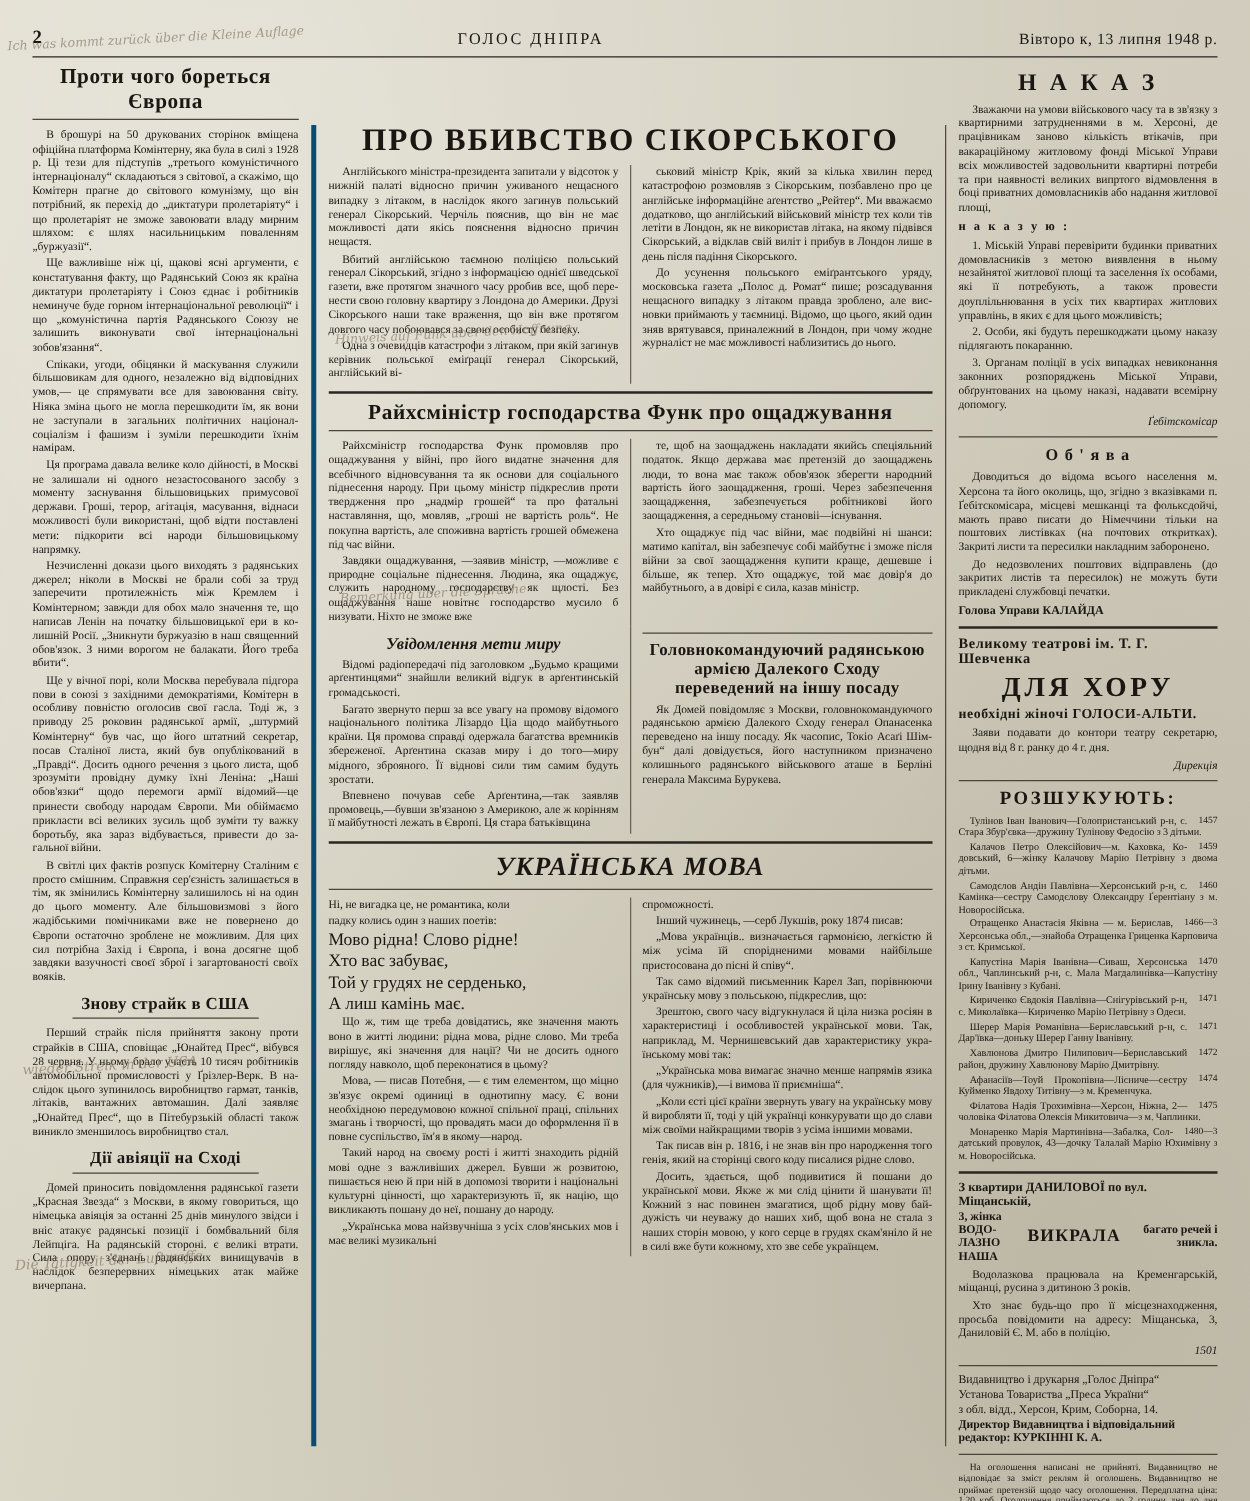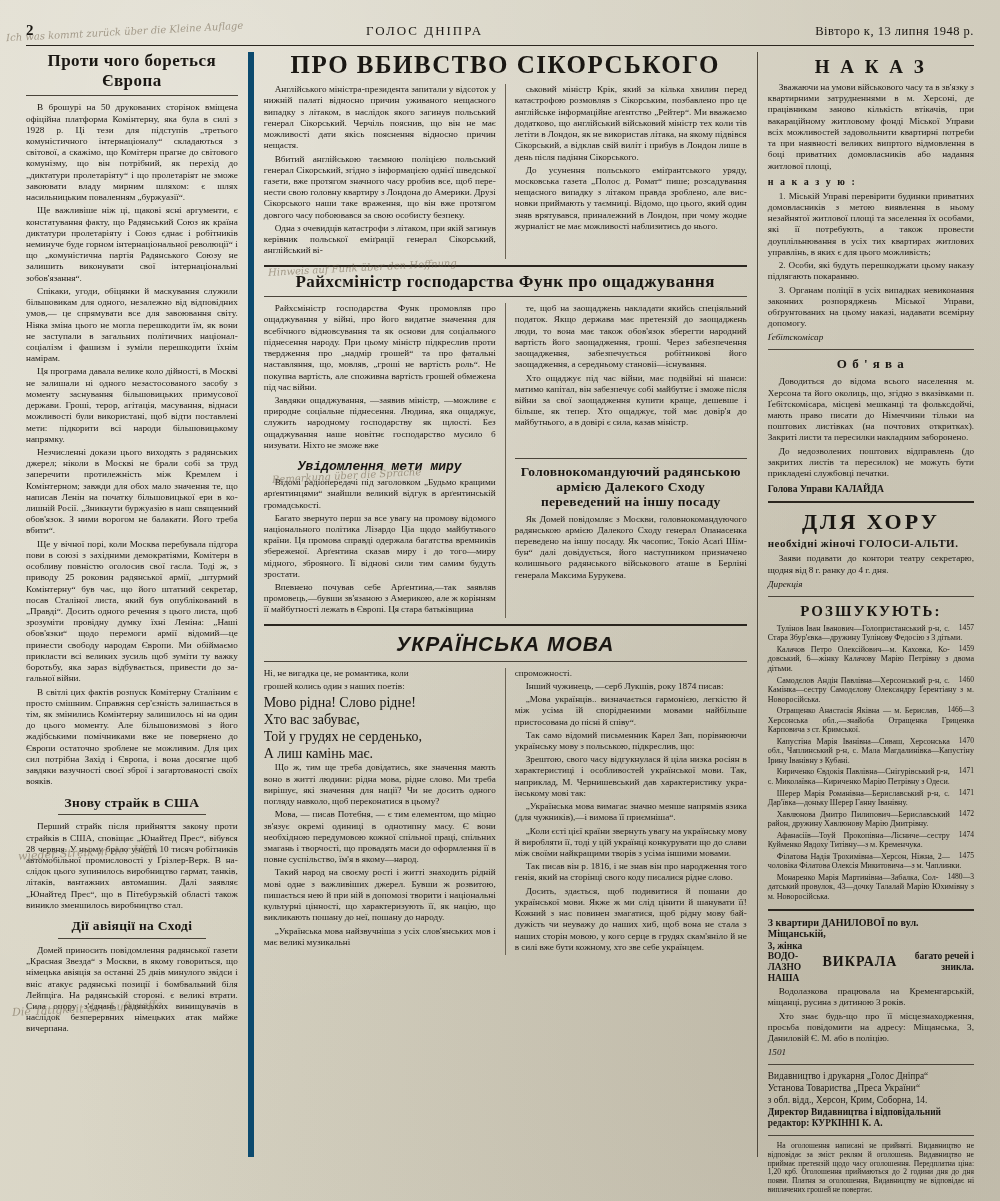--- a/index.html
+++ b/index.html
@@ -29,21 +29,21 @@
   }
   .masthead .pg{font-weight:bold;font-size:15px;}
   .masthead .title{font-size:13px;letter-spacing:2px;}
   .masthead .date{font-size:12.5px;}
   .rule{border-top:1.6px solid #2b261f;margin:2px 0 6px 0;}
 
   
   .cols{display:flex;gap:0;height:1105px;}
   .col{position:relative;}
   .c1{width:232px;padding-right:10px;}
-  .c2{width:490px;padding:0 10px;border-left:6px solid #0c4a6e;border-right:1px solid #514a3e;}
+  .c2{width:490px;padding:0 10px;border-left:4px solid #0c4a6e;border-right:1px solid #514a3e;margin-top:48px;}
   .c3{width:226px;padding-left:10px;}
 
   .c2inner{display:flex;gap:0;}
   .c2a{width:232px;padding-right:9px;}
   .c2b{width:232px;padding-left:9px;border-left:1px solid #6a6253;}
 
   
   h1.head-main{
     font-size:25px;margin:0 0 6px 0;text-align:center;font-weight:bold;
     letter-spacing:1.5px;line-height:1.05;
@@ -65,43 +65,43 @@
     font-size:9.2px;line-height:1.22;
     text-align:justify;
     text-indent:11px;
     hyphens:auto;
     word-spacing:-0.2px;
   }
   p.noind{text-indent:0;}
 
   
   .script{
-    font-family:Liberation Sans, sans-serif;
+    font-family:Liberation Serif, serif;
     font-style:italic;
     font-weight:bold;
     font-size:21px;
     text-align:center;
     letter-spacing:1px;
     margin:6px 0 4px 0;
   }
   .script-sm{
-    font-family:Liberation Mono, monospace;
+    font-family:Liberation Serif, serif;
     font-style:italic;font-weight:bold;font-size:13px;
     text-align:center;margin:6px 0 3px 0;
   }
 
   
   .ad{margin-bottom:7px;}
   .ad .t{
     text-align:center;font-weight:bold;letter-spacing:1px;
     font-size:15px;margin:4px 0 4px 0;
   }
   .ad .t.lg{font-size:19px;letter-spacing:3px;}
   .ad .t.md{font-size:13px;}
-  .sign{font-size:9.2px;font-style:italic;margin-top:3px;}
+  .sign{text-align:right;font-size:9.2px;font-style:italic;margin-top:3px;}
   .center{text-align:left;}
   .tiny{font-size:7.6px;line-height:1.16;text-align:justify;text-indent:9px;}
   .searchlist p{font-size:8.1px;line-height:1.18;margin-bottom:2px;text-indent:9px;}
   .searchlist .num{float:right;font-size:7.6px;}
   .blk{font-weight:bold;}
 
   
   .hand{
     position:absolute;
     font-family:"DejaVu Serif", serif;
@@ -194,21 +194,21 @@
           <p>Як Домей повідомляє з Москви, голов­нокомандуючого радянською армією Дале­кого Сходу генерал Опанасенка переведено на іншу посаду. Як часопис, Токіо Асаґі Шім­бун“ далі довідується, його наступником призначено колишнього радянського війсь­кового аташе в Берліні генерала Мак­сима Бурукева.</p>
         </div>
       </div>
 
       <div class="hr-thick"></div>
       <div class="script">УКРАЇНСЬКА МОВА</div>
       <div class="hr-thin"></div>
       <div class="c2inner">
         <div class="c2a">
           <p class="noind">Ні, не вигадка це, не романтика, коли</p>
-          <p class="noind">грошей колись один з наших поетів:</p>
+          <p class="noind">падку колись один з наших поетів:</p>
           <div class="poem">
             <p>Мово рідна! Слово рідне!</p>
             <p>Хто вас забуває,</p>
             <p>Той у грудях не серденько,</p>
             <p>А лиш камінь має.</p>
           </div>
           <p>Що ж, тим ще треба довідатись, яке значення мають воно в житті людини: рідна мова, рідне слово. Ми треба вирішує, які значен­ня для нації? Чи не досить одного погля­ду навколо, щоб переконатися в цьому?</p>
           <p>Мова, — писав Потебня, — є тим елемен­том, що міцно зв'язує окремі одиниці в однотипну масу. Є вони необхідною переду­мовою кожної спільної праці, спільних змагань і творчості, що провадять маси до оформлення її в повне суспільство, їм'я в якому—народ.</p>
           <p>Такий народ на своєму рості і житті знаходить рідній мові одне з важливіших джерел. Бувши ж розвитою, пишається нею й при ній в допомозі творити і національні культур­ні цінності, що характеризують її, як на­цію, що викликають пошану до неї, поша­ну до народу.</p>
           <p>„Українська мова найзвучніша з усіх слов'янських мов і має великі музикальні</p>
@@ -245,20 +245,21 @@
       <div class="ad">
         <div class="t md">О б ' я в а</div>
         <p>Доводиться до відома всього насе­лення м. Херсона та його околиць, що, згідно з вказівками п. Ґебітскомісара, місцеві мешканці та фольксдойчі, мають право писати до Німеччини тільки на поштових листівках (на почтових от­критках). Закриті листи та пересилки накладним заборонено.</p>
         <p>До недозволених поштових відправ­лень (до закритих листів та пересилок) не можуть бути прикладені службовці печатки.</p>
         <div class="center blk" style="font-size:9.6px;margin-top:4px">Голова Управи КАЛАЙДА</div>
       </div>
 
       <div class="hr-thick"></div>
 
       <div class="ad">
+        <div class="center blk" style="font-size:11.5px;letter-spacing:.5px">Великому театрові ім. Т. Г. Шевченка</div>
         <div class="t lg" style="font-size:22px;margin:4px 0 2px">ДЛЯ ХОРУ</div>
         <div class="center blk" style="font-size:11px;letter-spacing:.5px">необхідні жіночі ГОЛОСИ-АЛЬТИ.</div>
         <p style="margin-top:4px">Заяви подавати до контори театру сек­ретарю, щодня від 8 г. ранку до 4 г. дня.</p>
         <div class="sign">Дирекція</div>
       </div>
 
       <div class="hr-thin"></div>
 
       <div class="ad searchlist">
         <div class="t" style="letter-spacing:2px">РОЗШУКУЮТЬ:</div>

